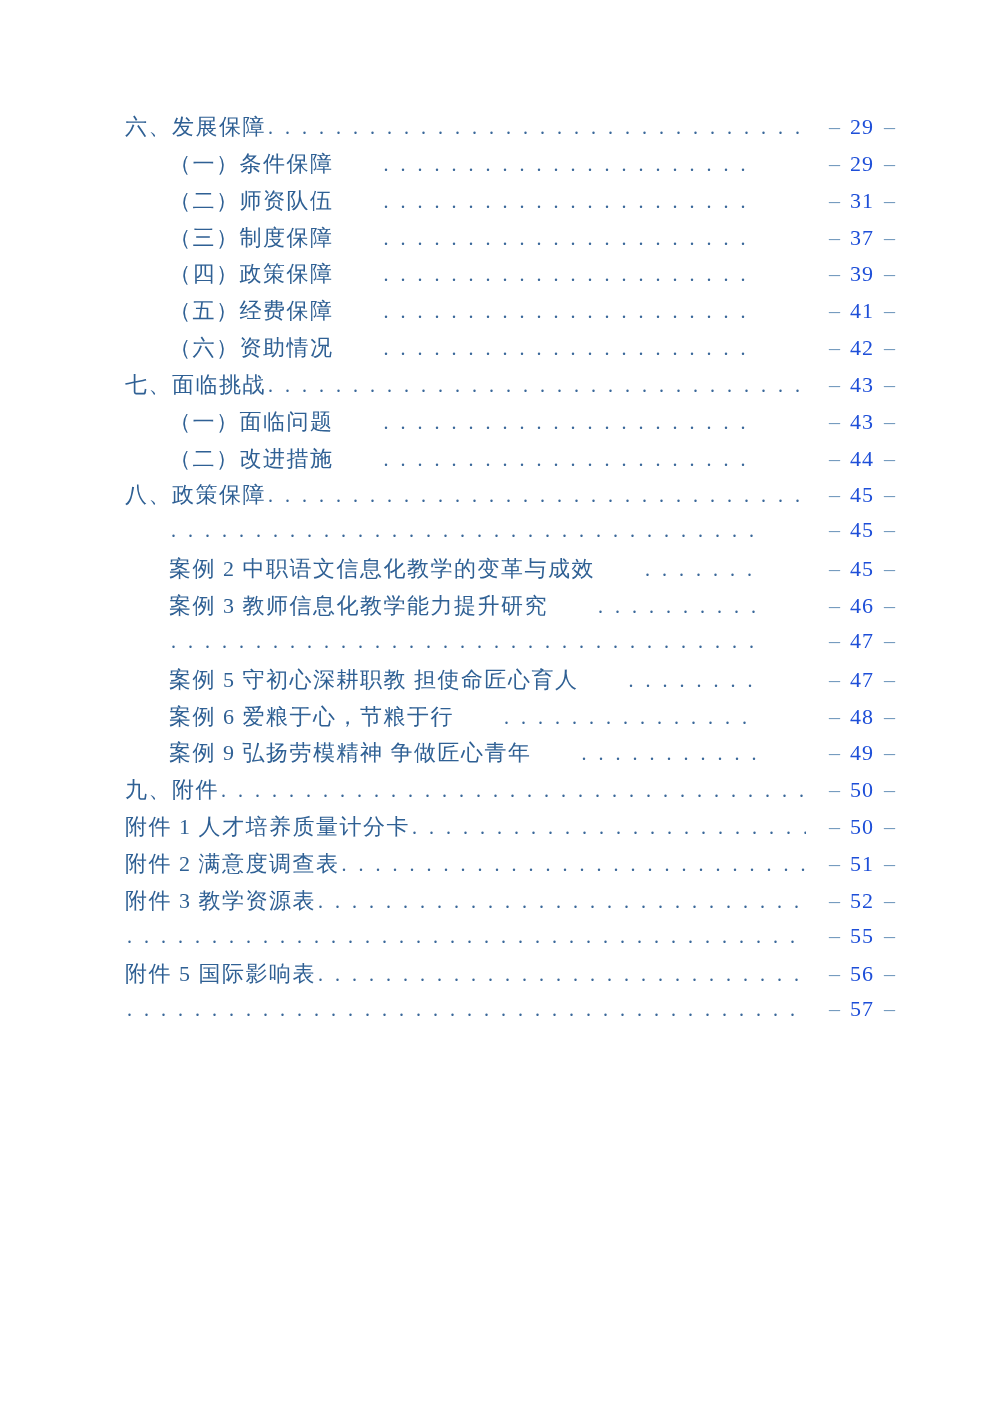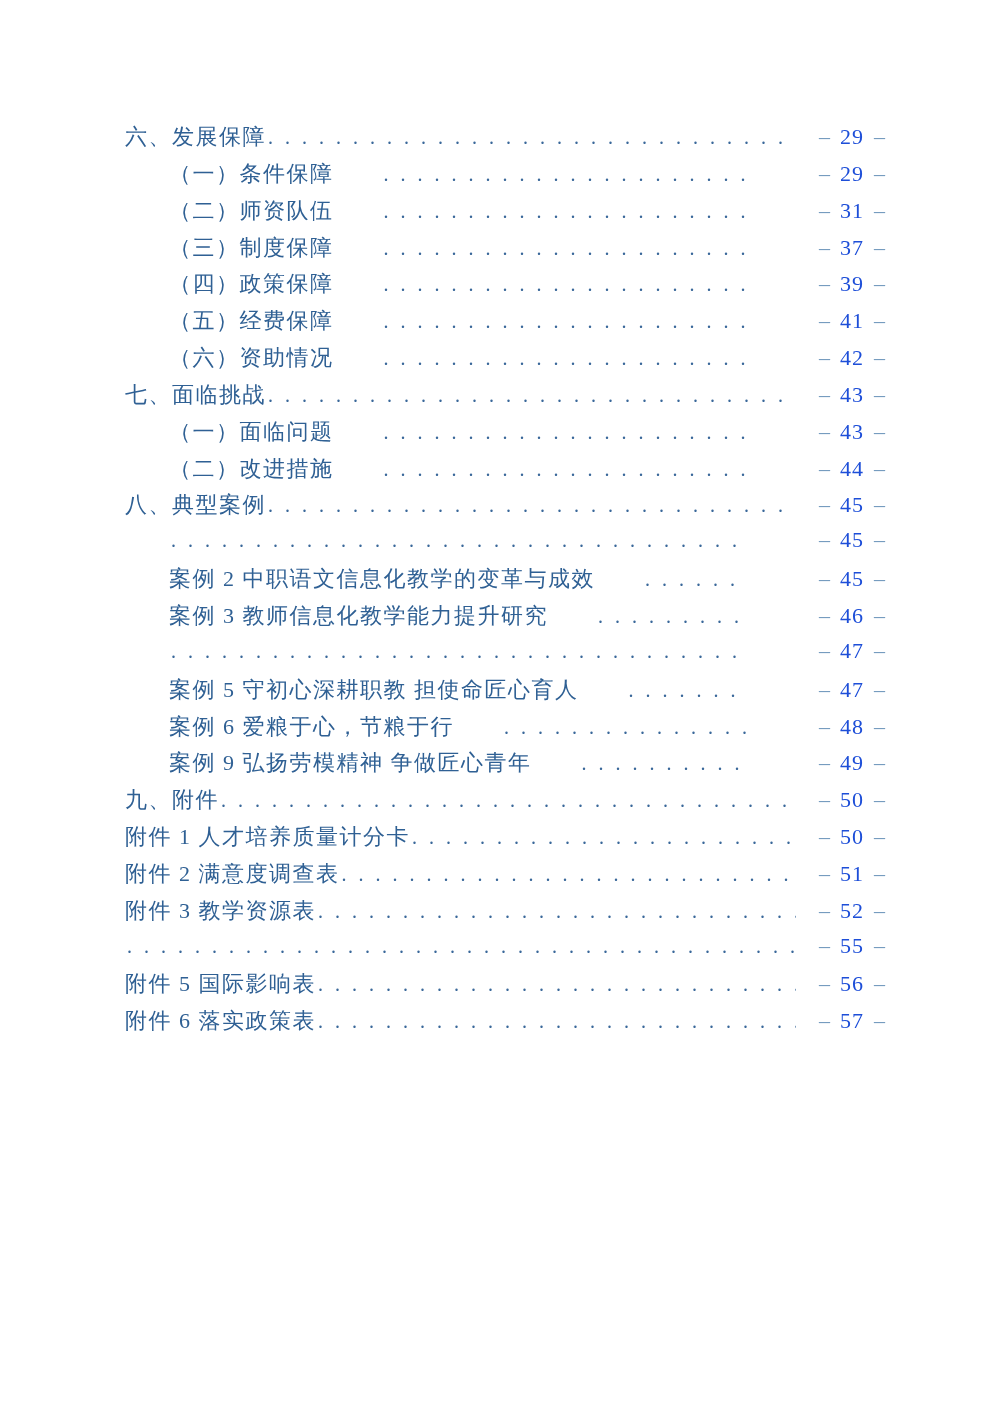--- a/index.html
+++ b/index.html
@@ -12,22 +12,21 @@
     width: 1000px;
     height: 1414px;
     background: #ffffff;
     overflow: hidden;
     font-family: "Liberation Serif", "DejaVu Serif", serif;
   }
   .toc {
     position: absolute;
     top: 112px;
     left: 125px;
-    right: 114px;
-    margin-top: 10px;
+    right: 104px;
   }
   .toc-row {
     display: flex;
     align-items: baseline;
     height: 36.85px;
     font-size: 22px;
     color: #2f6094;
     cursor: pointer;
   }
   .toc-row.indent-1 { padding-left: 44px; gap: 48px; }
@@ -115,21 +114,21 @@
     <span class="toc-title">（一）面临问题</span>
     <span class="leader"></span>
     <span class="page-label"><span class="page-dash">–</span><span class="page-num">43</span><span class="page-dash">–</span></span>
   </div>
       <div class="toc-row indent-1">
     <span class="toc-title">（二）改进措施</span>
     <span class="leader"></span>
     <span class="page-label"><span class="page-dash">–</span><span class="page-num">44</span><span class="page-dash">–</span></span>
   </div>
       <div class="toc-row indent-0">
-    <span class="toc-title">八、典型案例</span>
+    <span class="toc-title">八、政策保障</span>
     <span class="leader"></span>
     <span class="page-label"><span class="page-dash">–</span><span class="page-num">45</span><span class="page-dash">–</span></span>
   </div>
       <div class="toc-row indent-1">
     <span class="leader"></span>
     <span class="page-label"><span class="page-dash">–</span><span class="page-num">45</span><span class="page-dash">–</span></span>
   </div>
       <div class="toc-row indent-1">
     <span class="toc-title">案例 2 中职语文信息化教学的变革与成效</span>
     <span class="leader"></span>
@@ -182,18 +181,17 @@
       <div class="toc-row indent-0">
     <span class="leader"></span>
     <span class="page-label"><span class="page-dash">–</span><span class="page-num">55</span><span class="page-dash">–</span></span>
   </div>
       <div class="toc-row indent-0">
     <span class="toc-title">附件 5 国际影响表</span>
     <span class="leader"></span>
     <span class="page-label"><span class="page-dash">–</span><span class="page-num">56</span><span class="page-dash">–</span></span>
   </div>
       <div class="toc-row indent-0">
-    <span class="toc-title">附件 6 落实政策表</span>
     <span class="leader"></span>
     <span class="page-label"><span class="page-dash">–</span><span class="page-num">57</span><span class="page-dash">–</span></span>
   </div>
     </div>
 </div>
 
 </body></html>

